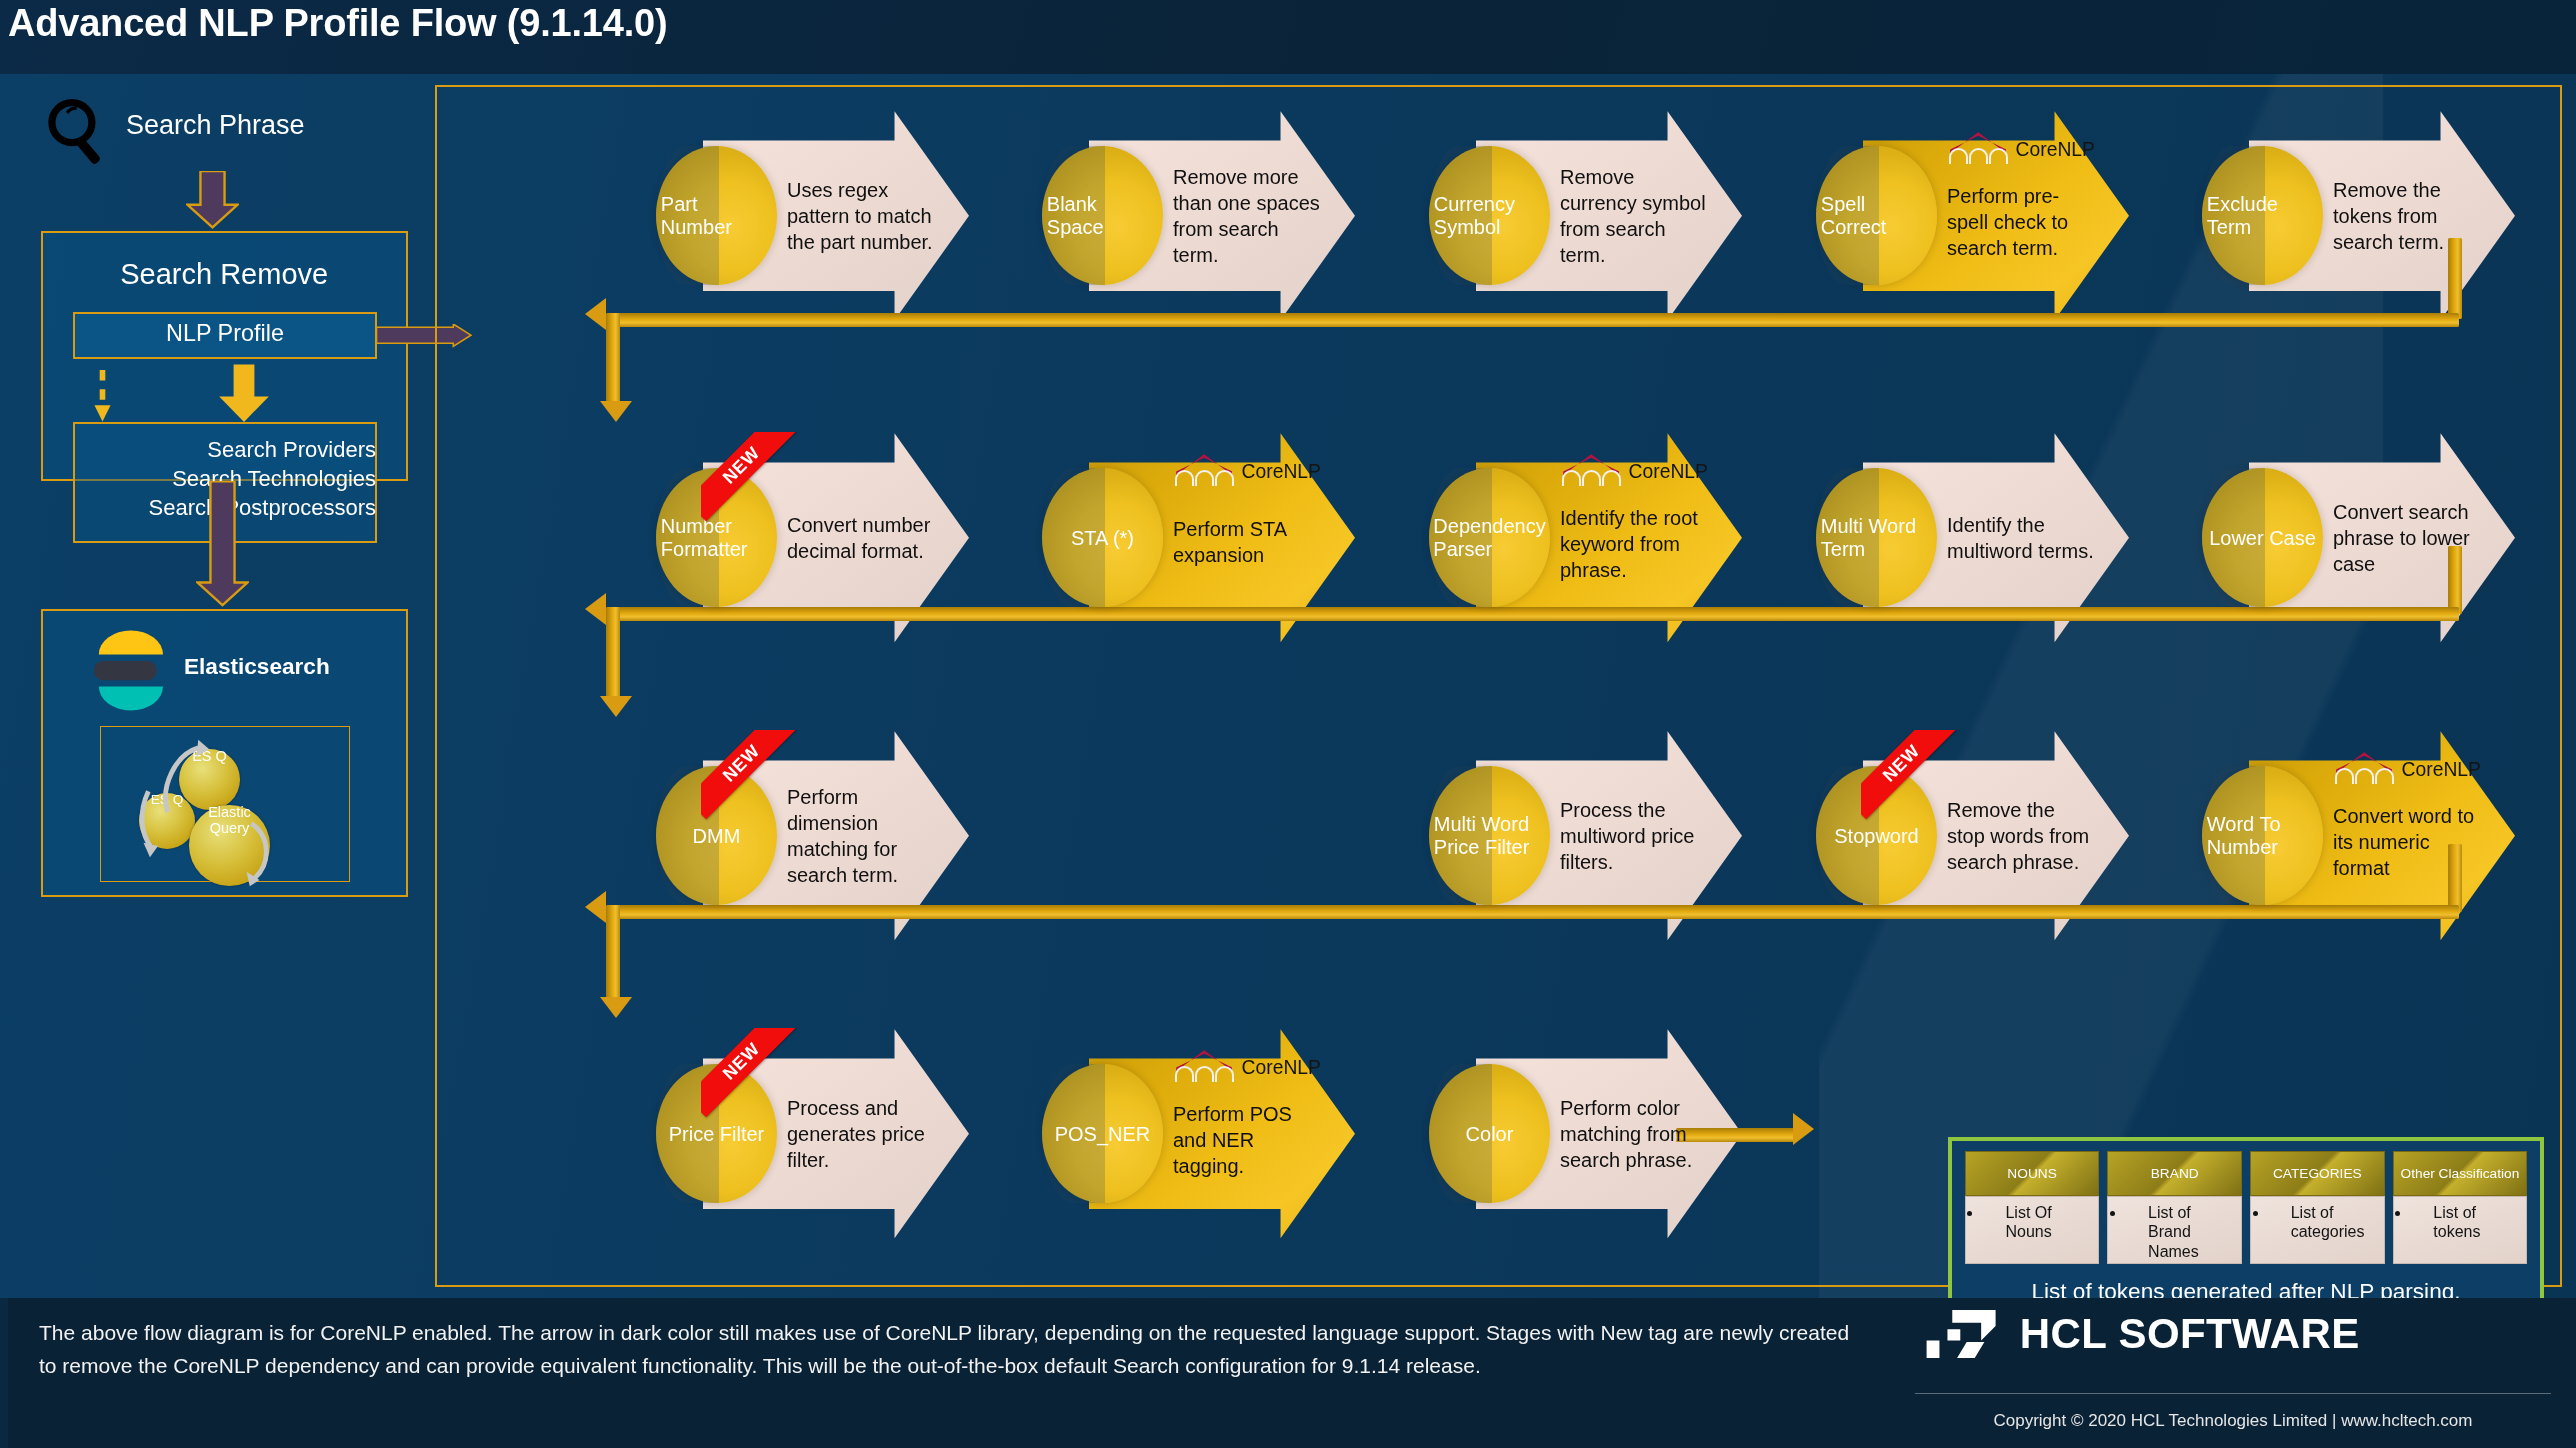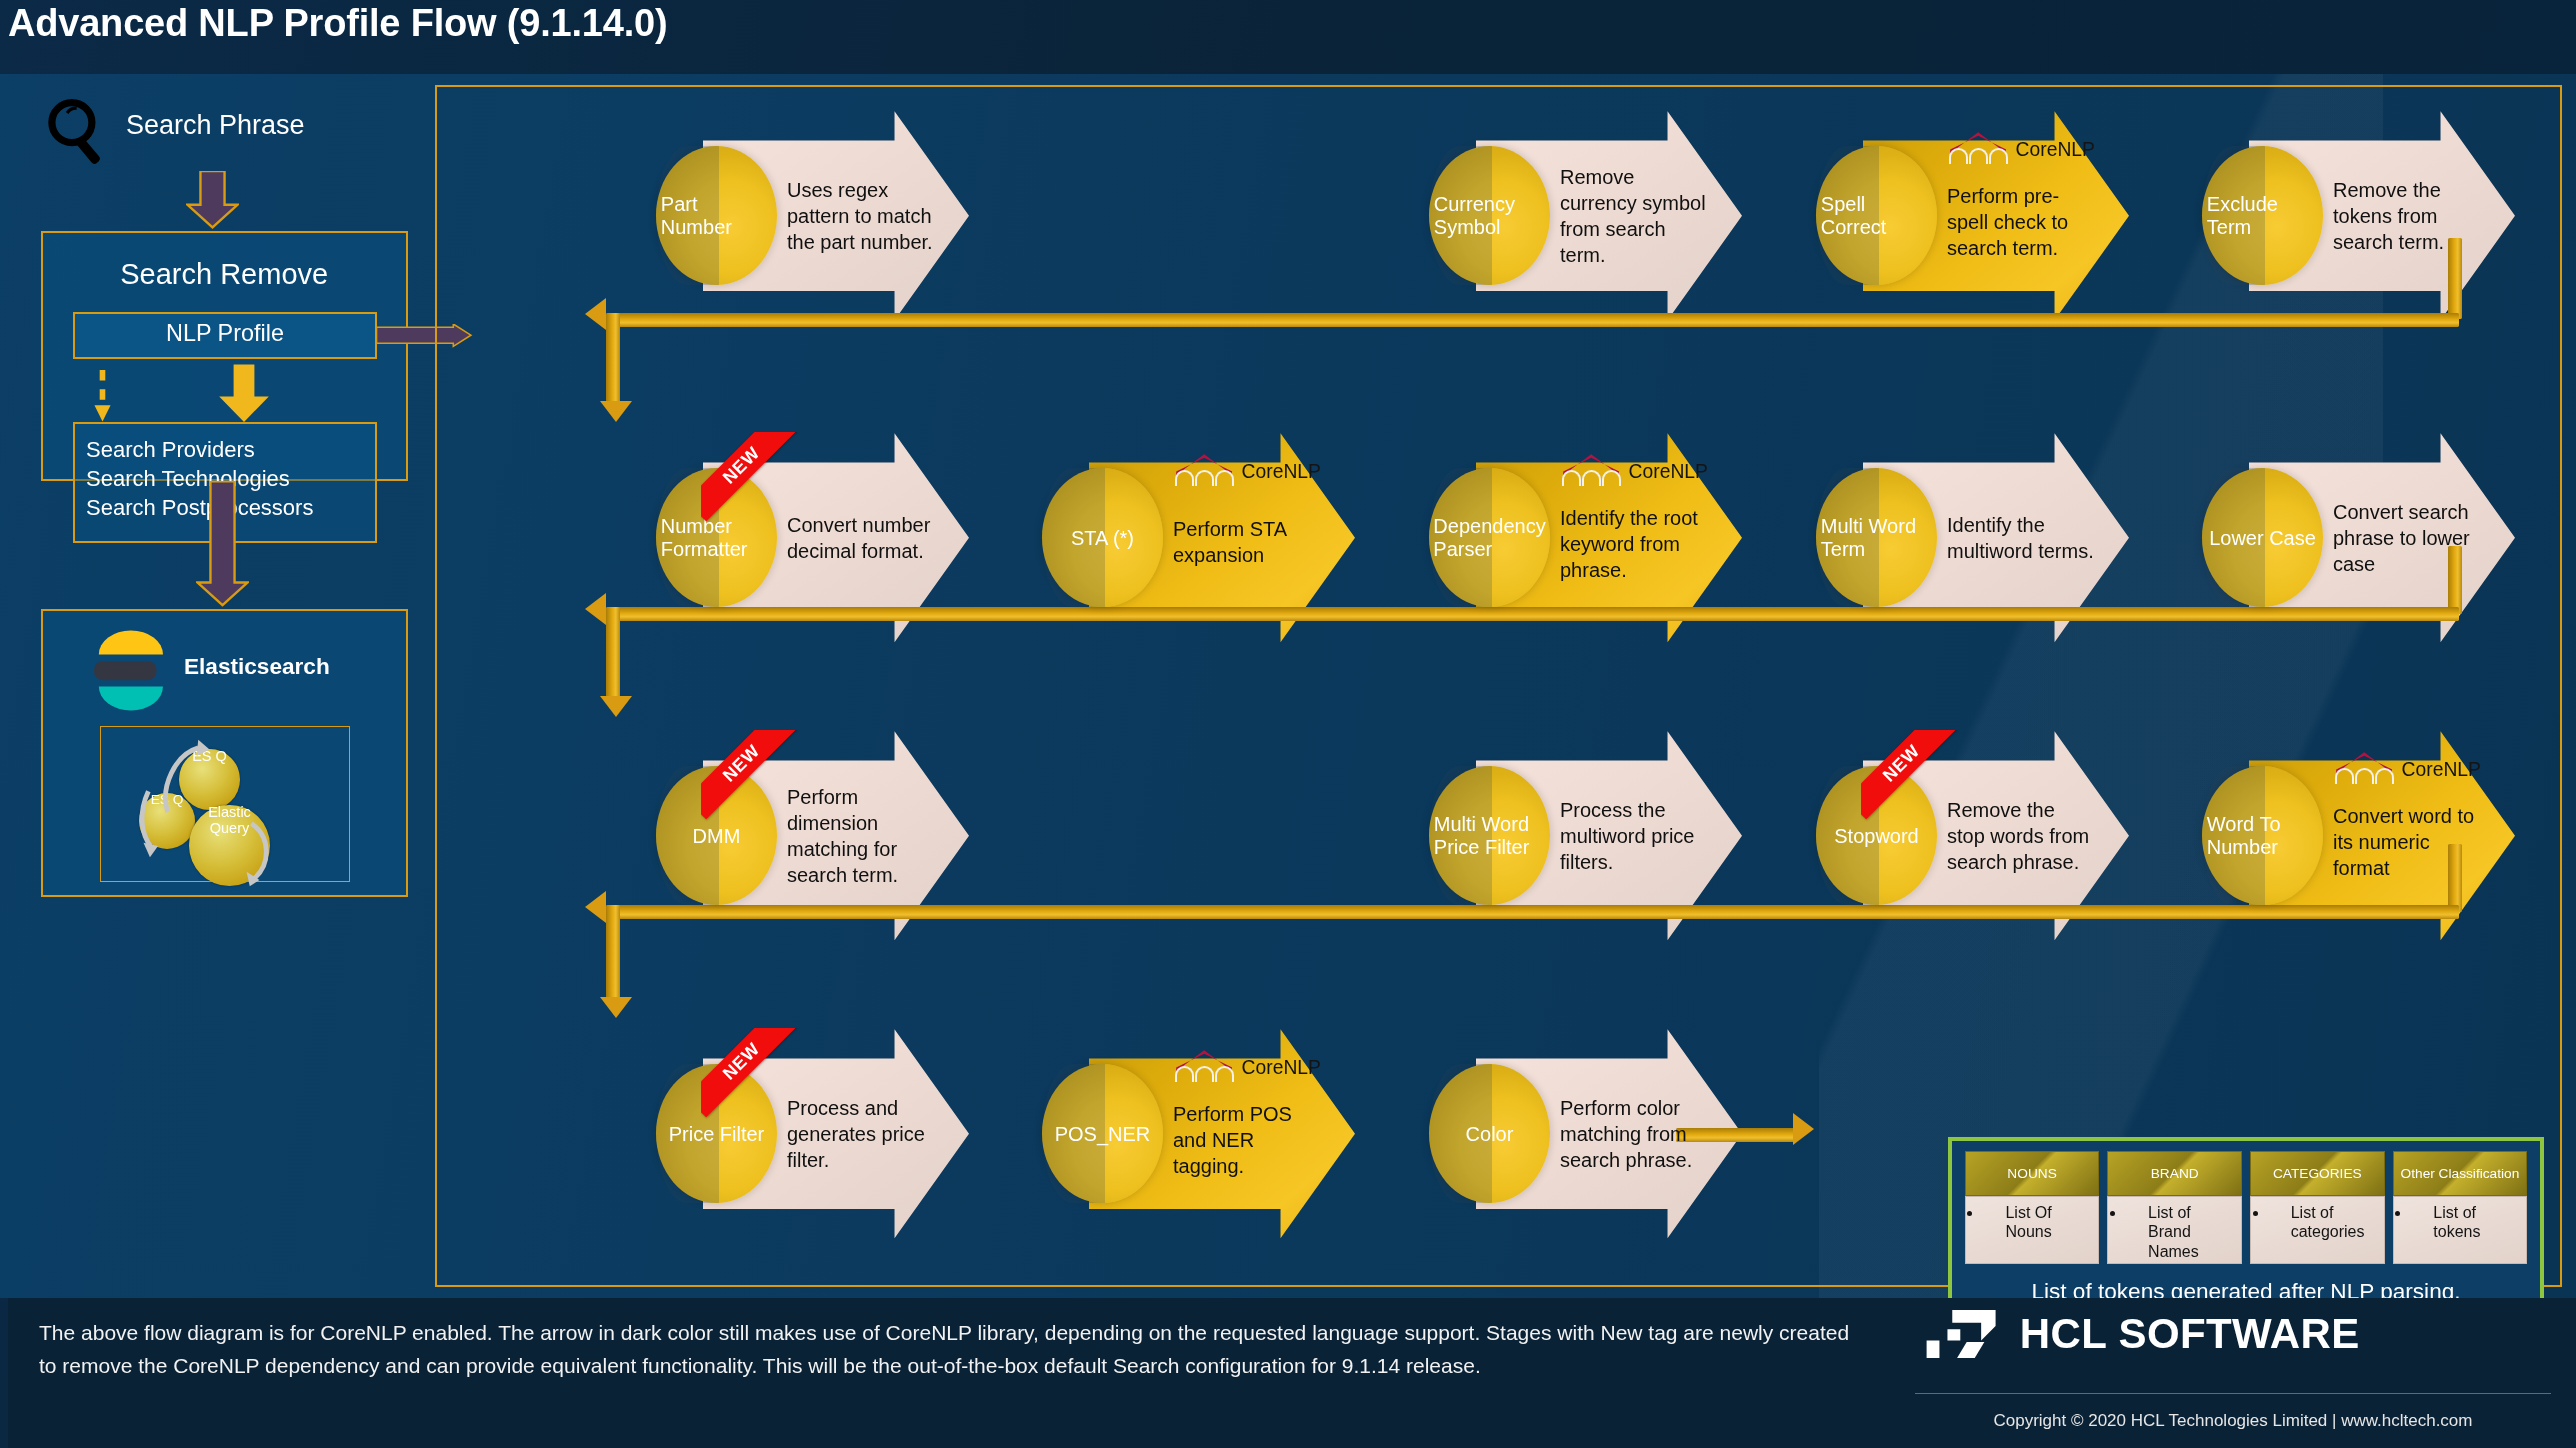--- a/index.html
+++ b/index.html
@@ -57,21 +57,21 @@
     left: 42px; top: 238px; width: 304px; height: 47px;
     border: 2.4px solid #d89b12; background: rgba(12,95,150,0.55);
   }
   #nlp-profile-label {
     position:absolute; left:42px; top:246px; width:304px; text-align:center;
     font-size:23.4px; color:#fff;
   }
   #providers-box { left: 42px; top: 348px; width: 304px; height: 121px; }
   #providers-text {
     position:absolute; left:55px; top:361px; width:290px;
-    font-size:22px; color:#fff; line-height:29px;
+    font-size:22px; color:#fff; line-height:29px;text-align:right;
   }
   #es-box { left: 9.7px; top: 535px; width: 367px; height: 288px; }
   #es-logo { position:absolute; left: 63px; top: 556px; width: 77px; height: 81px; }
   #es-label { position:absolute; left: 153px; top: 580px; font-size:22.6px; font-weight:bold; color:#fff; }
   #esq-box { left: 69px; top: 652px; width: 250px; height: 156px; border:1.6px solid #d89b12; background:transparent;}
   
   .gear { position:absolute; border-radius:50%;
     background: radial-gradient(circle at 38% 32%, #e8e07a 0%, #d6bf3a 45%, #c9a518 75%, #b08c10 100%);
     box-shadow: 0 0 2.4px rgba(0,0,0,.4);
     display:flex; align-items:flex-start; justify-content:center;
@@ -280,20 +280,27 @@
     <div id="flow-area">
 
       <div class="row" id="row-0" style="top:24px;">
           <div class="stage" style="left: 266px; width: 266px;">
             <div class="chev light"></div>
             <div class="desc">Uses regex pattern to match the part number.</div>
             <div class="bubble">
               <span>Part Number</span>
             </div>
           </div>
+          <div class="stage" style="left: 652px; width: 266px;">
+            <div class="chev light"></div>
+            <div class="desc">Remove more than one spaces from search term.</div>
+            <div class="bubble">
+              <span>Blank Space</span>
+            </div>
+          </div>
           <div class="stage" style="left: 1039px; width: 266px;">
             <div class="chev light"></div>
             <div class="desc">Remove currency symbol from search term.</div>
             <div class="bubble">
               <span>Currency Symbol</span>
             </div>
           </div>
           <div class="stage" style="left: 1426px; width: 266px;">
             <div class="chev dark"></div>
             <div class="corenlp-badge">

